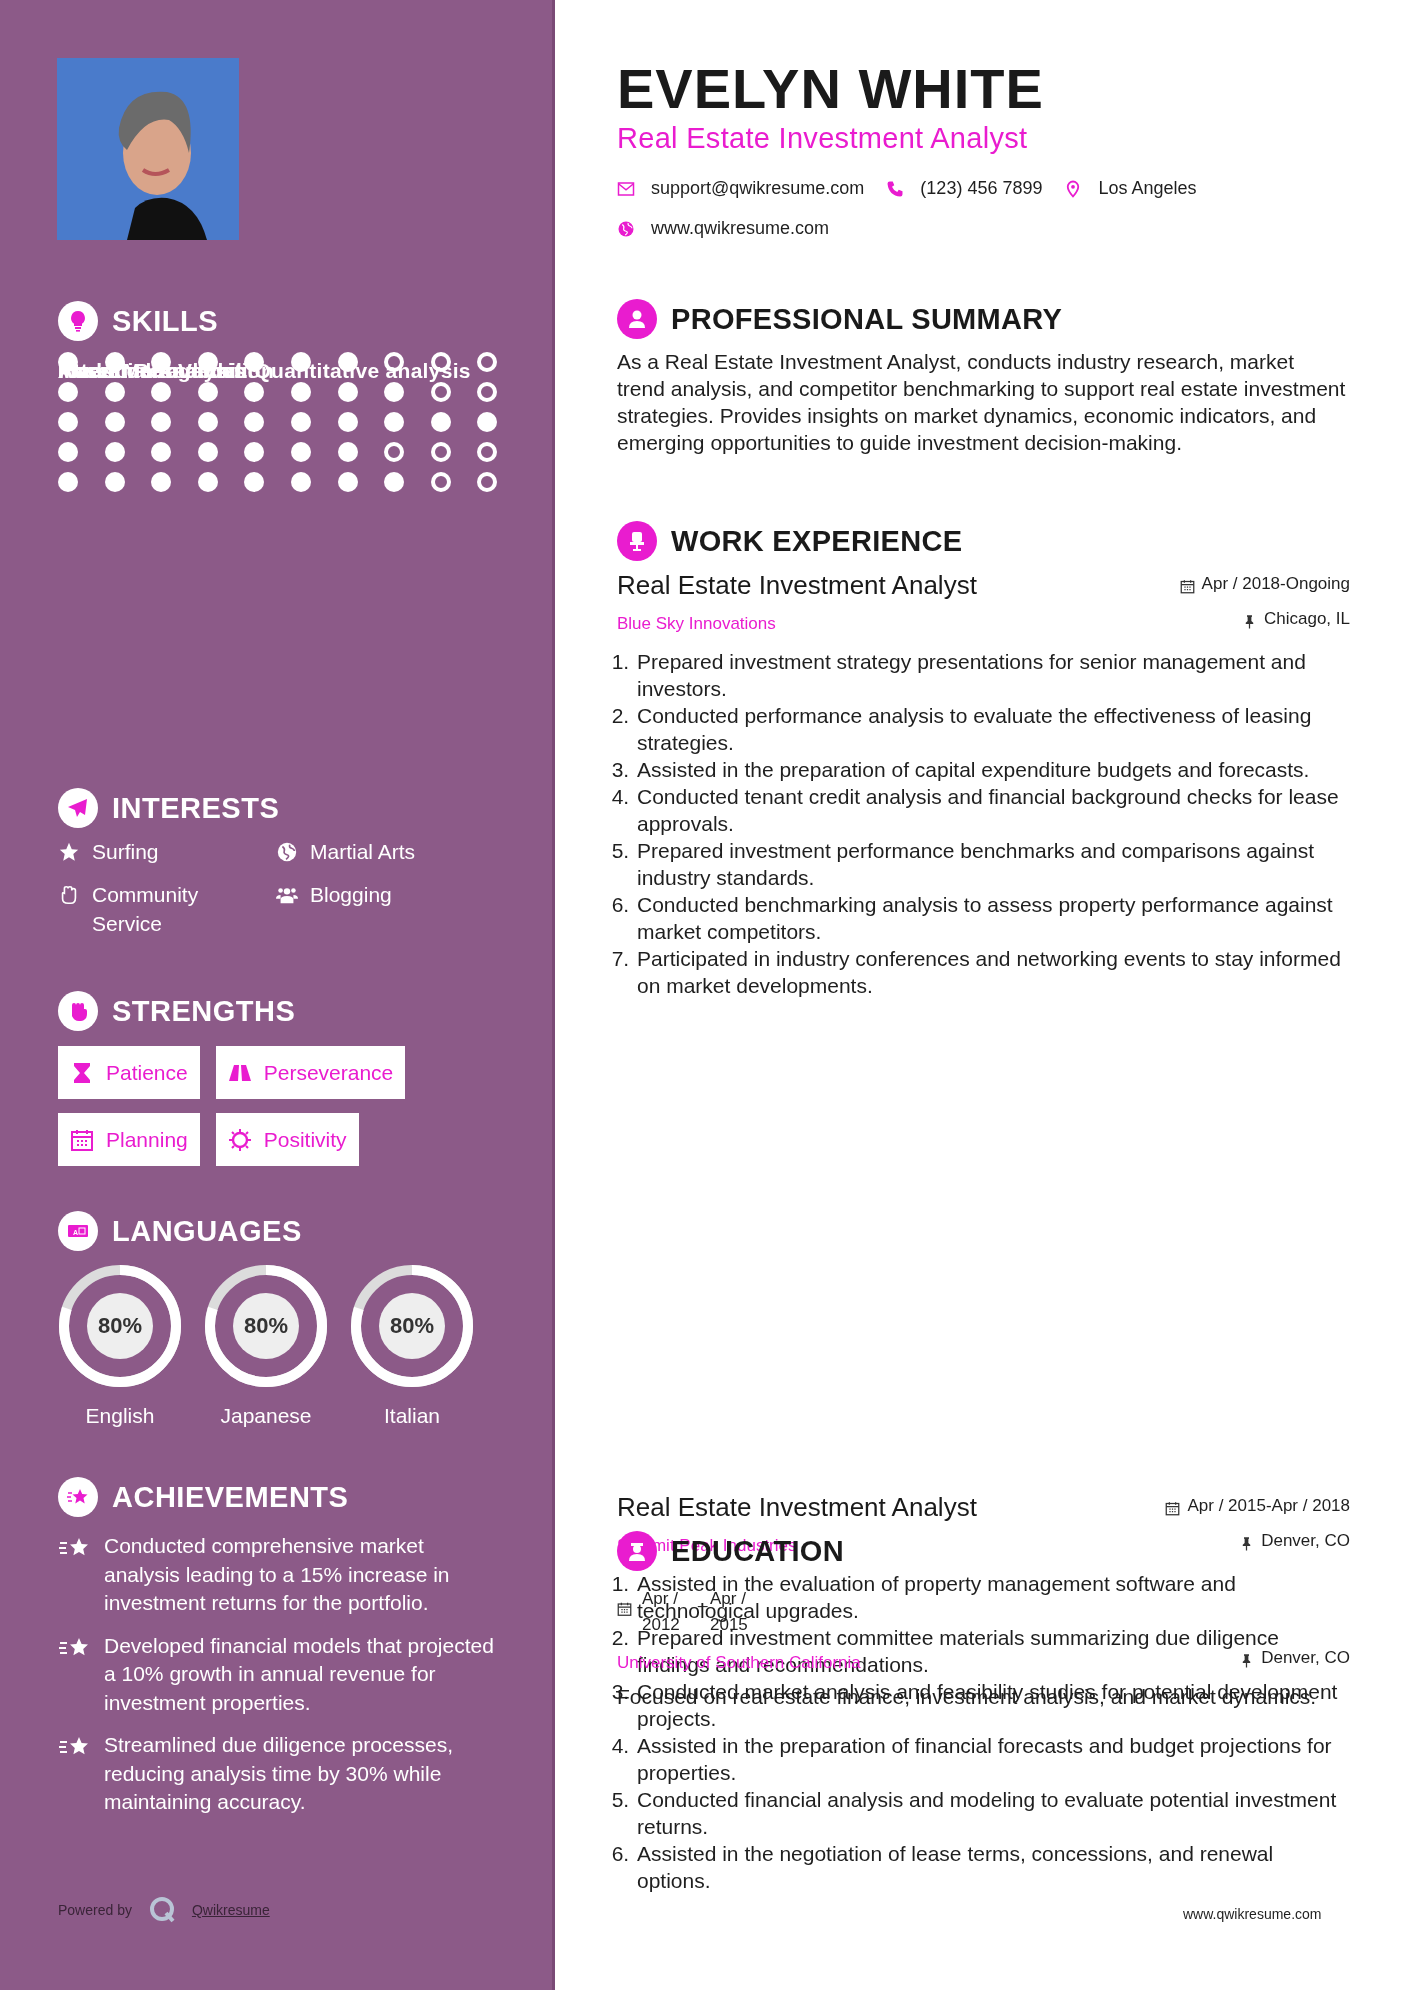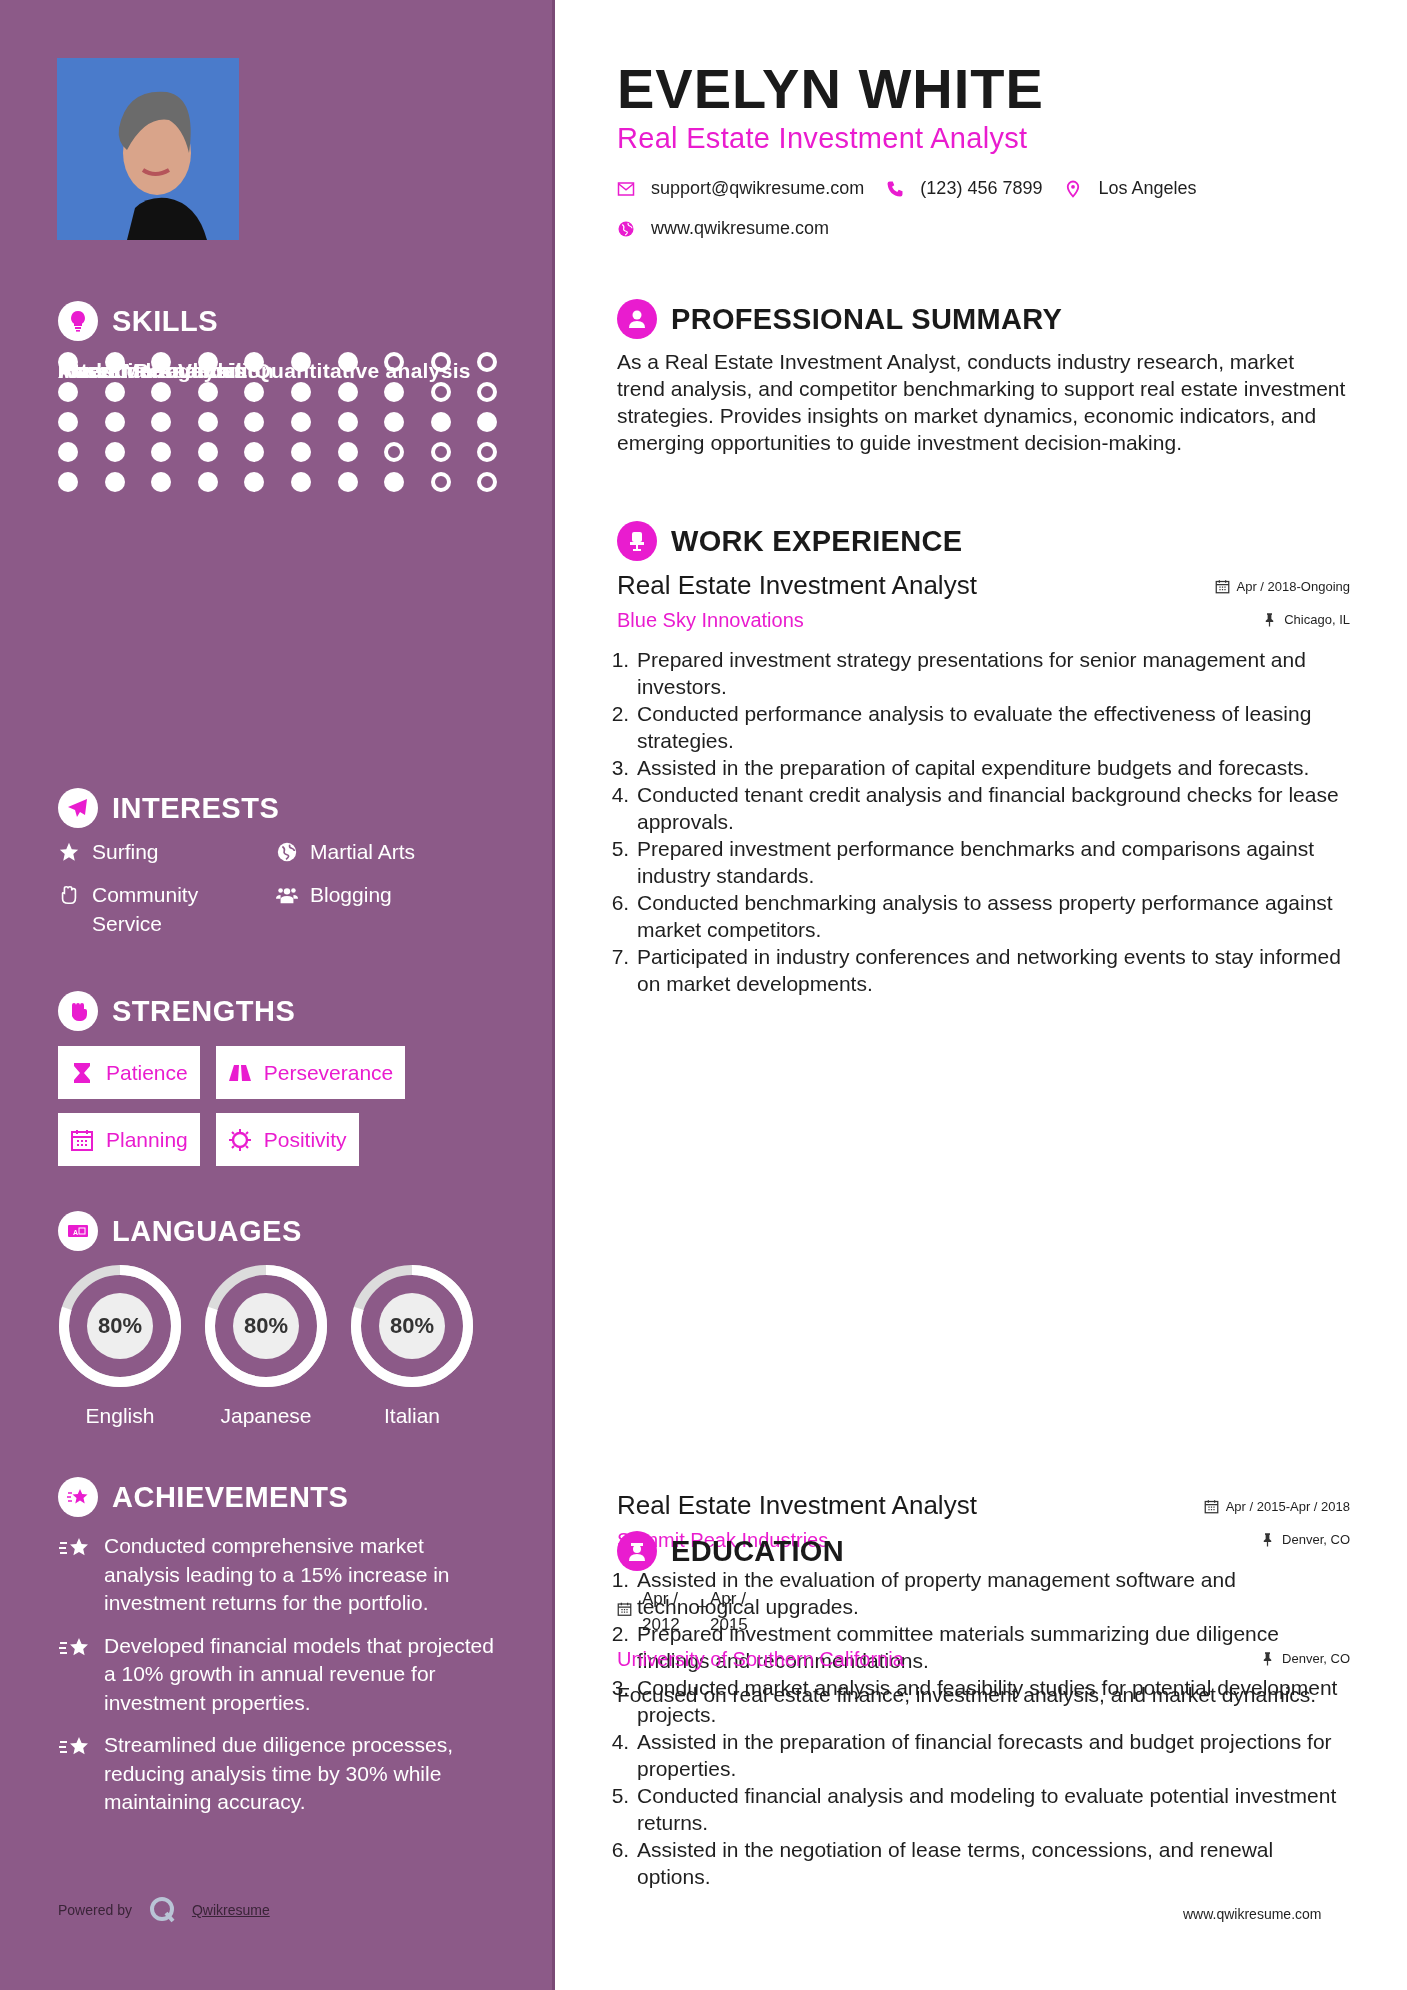--- a/index.html
+++ b/index.html
@@ -63,23 +63,23 @@
   .m-section { position: absolute; left: 0; width: 733px; }
   .m-head { display: flex; align-items: center; height: 42px; }
   .m-head .ico { width: 40px; height: 40px; border-radius: 50%; background: #e91ccf; display: flex; align-items: center; justify-content: center; margin-right: 14px; }
   .m-head .ico svg { width: 24px; height: 24px; }
   .m-head h2 { font-size: 29px; font-weight: 700; color: #1a1a1a; letter-spacing: 0.3px; }
   .summary { font-size: 21px; line-height: 27px; margin-top: 8px; color: #1f1f1f; width: 730px; }
 
   .job { position: relative; }
   .job-row { display: flex; justify-content: space-between; align-items: baseline; }
   .job-title { font-size: 26px; color: #1a1a1a; }
-  .job-meta { font-size: 13px; color: #1f1f1f; display: flex; align-items: center; padding-left: 13px; }
+  .job-meta { font-size: 17px; color: #1f1f1f; display: flex; align-items: flex-end; padding-left: 13px; }
   .job-meta svg { width: 15px; height: 15px; margin-right: 7px; }
-  .company { font-size: 20px; color: #e91ccf; }
+  .company { font-size: 17px; color: #e91ccf; }
   ol.duties { margin-top: 14px; padding-left: 18px; font-size: 21px; line-height: 27px; color: #1f1f1f; }
   ol.duties li { padding-left: 2px; }
 
   .edu-row { display: flex; justify-content: space-between; }
   .edu-title { font-size: 26px; line-height: 33px; width: 520px; color: #1a1a1a; }
   .edu-dates { display: flex; align-items: flex-start; font-size: 17px; line-height: 26px; margin-top: 4px; }
   .edu-dates svg { width: 15px; height: 18px; margin-right: 10px; margin-top: 14px; }
   .edu-dates .d { width: 56px; }
   .edu-dates .sep { width: 12px; }
   .edu-desc { font-size: 21px; line-height: 27px; margin-top: 10px; width: 730px; }

